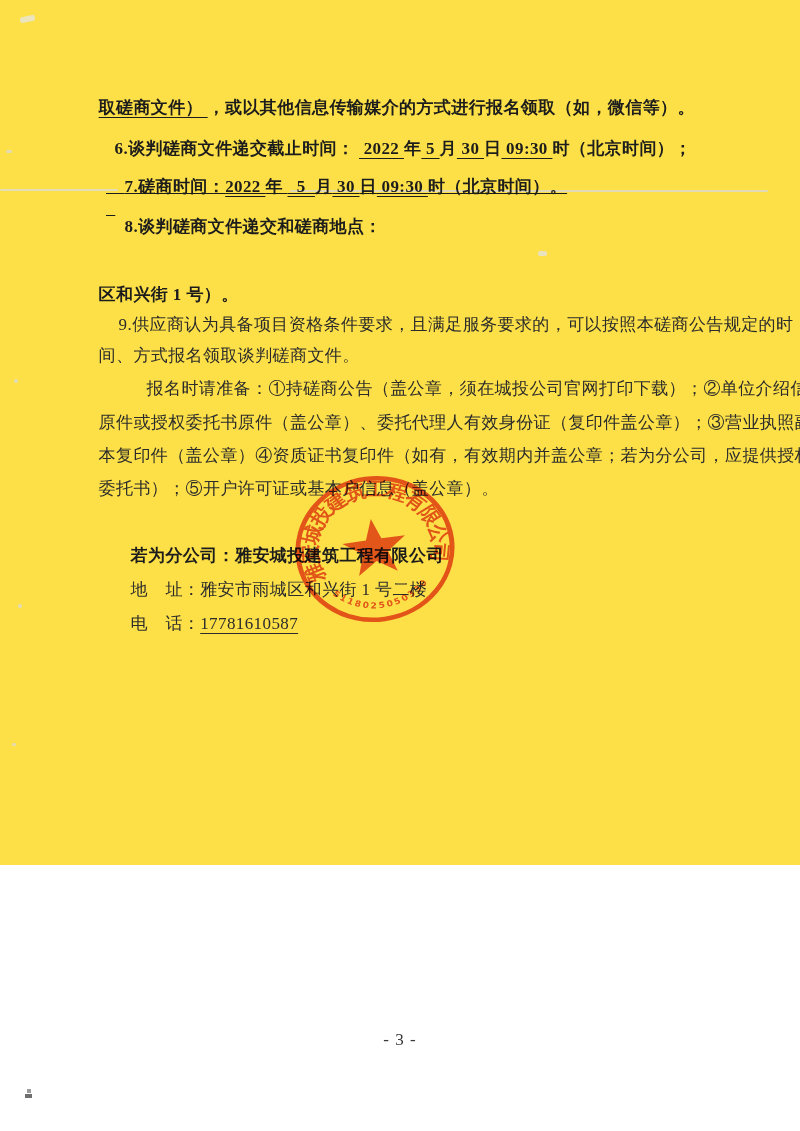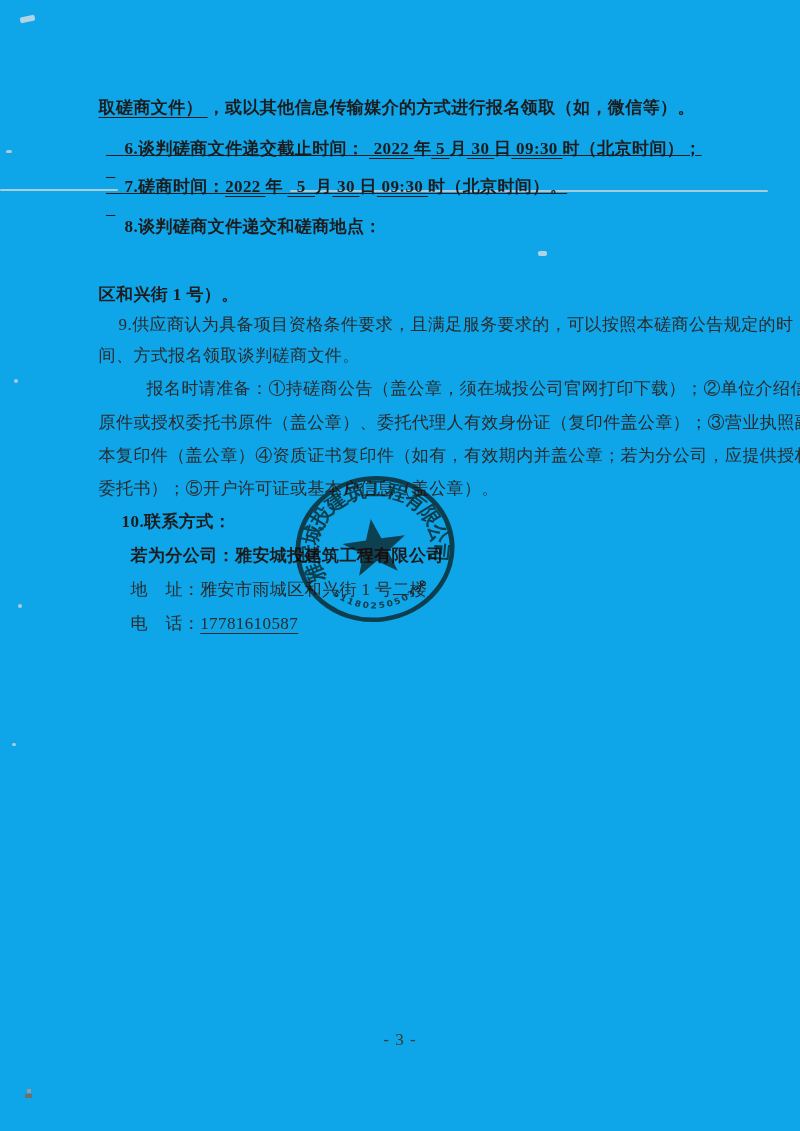--- a/index.html
+++ b/index.html
@@ -1,21 +1,21 @@
 <!DOCTYPE html>
 <html><head>
 <meta charset="utf-8">
 <style>
   html,body{margin:0;padding:0;}
   body{
     width:800px;height:1131px;background:#ffffff;
     font-family:"Liberation Serif","DejaVu Serif",serif;
     color:#242424;overflow:hidden;
   }
-  .page{position:relative;width:800px;height:1131px;background:#0ea5e9;}
+  .page{position:relative;width:800px;height:865px;background:#fde047;}
   .line{
     position:absolute;white-space:pre;font-size:17px;line-height:22px;
     letter-spacing:0.4px;color:#2b2b2b;
   }
   .b{font-weight:bold;color:#1c1c1c;}
   .u{
     text-decoration:underline;
     text-decoration-thickness:1.4px;
     text-underline-offset:4px;
   }
@@ -45,21 +45,21 @@
   <div class="artifact soft" style="left:14px;top:379px;width:4px;height:4px;"></div>
   <div class="artifact soft" style="left:18px;top:604px;width:4px;height:4px;"></div>
   <div class="artifact soft" style="left:12px;top:743px;width:4px;height:3px;"></div>
   <div class="artifact" style="left:27px;top:1089px;width:4px;height:4px;background:#9b9b9b;"></div>
   <div class="artifact" style="left:25px;top:1094px;width:7px;height:4px;background:#6f6f6f;"></div>
 
   <div class="line b" style="left:80px;top:75px;">
     <span class="u">取磋商文件） </span><span>，或以其他信息传输媒介的方式进行报名领取（如，微信等）。</span>
   </div>
 
-  <div class="line b" style="left:106px;top:116px;text-decoration:underline;">
+  <div class="line b" style="left:96px;top:116px;">
     <span>6.谈判磋商文件递交截止时间： </span><span class="u"> 2022 </span><span>年</span><span class="u"> 5 </span><span>月</span><span class="u"> 30 </span><span>日</span><span class="u"> 09:30 </span><span>时（北京时间）；</span>
   </div>
 
   <div class="line b" style="left:106px;top:154px;text-decoration:underline;">
     <span>7.磋商时间：</span><span class="u">2022 </span><span>年 </span><span class="u">  5  </span><span>月</span><span class="u"> 30 </span><span>日</span><span class="u"> 09:30 </span><span>时（北京时间）。</span>
   </div>
 
   <div class="line b" style="left:106px;top:194px;">
     <span>8.谈判磋商文件递交和磋商地点：</span>
   </div>
@@ -86,23 +86,20 @@
   </div>
 
   <div class="line" style="left:80px;top:423px;">
     <span>本复印件（盖公章）④资质证书复印件（如有，有效期内并盖公章；若为分公司，应提供授权</span>
   </div>
 
   <div class="line" style="left:80px;top:456px;">
     <span>委托书）；⑤开户许可证或基本户信息（盖公章）。</span>
   </div>
 
-  <div class="line b" style="left:103px;top:489px;">
-    <span>10.联系方式：</span>
-  </div>
 
   <div class="line b" style="left:112px;top:523px;">
     <span>若为分公司：雅安城投建筑工程有限公司</span>
   </div>
 
   <div class="line" style="left:112px;top:557px;">
     <span>地　址：雅安市雨城区和兴街 1 号二楼</span>
   </div>
 
   <div class="line" style="left:112px;top:591px;">

